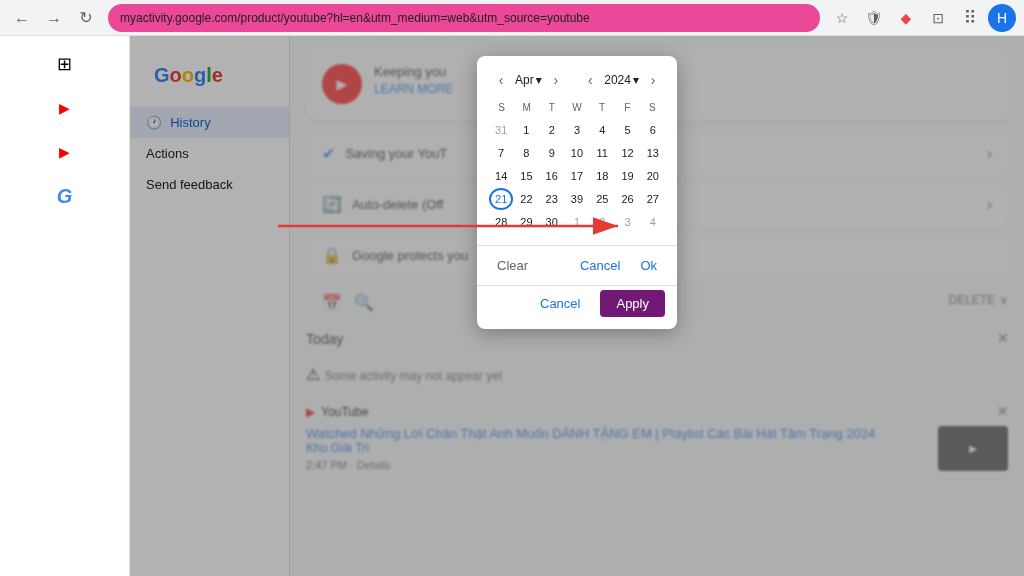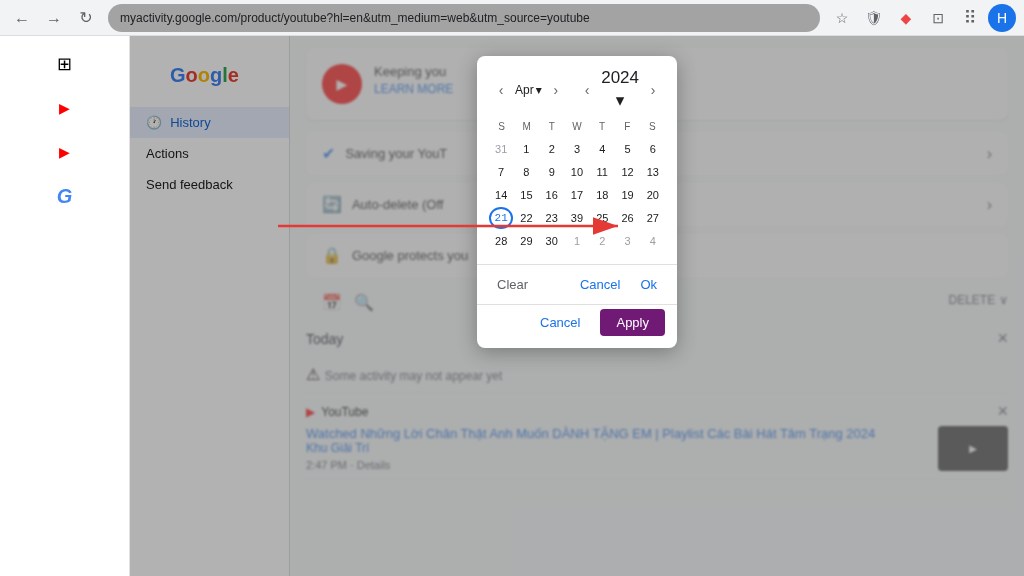--- a/index.html
+++ b/index.html
@@ -24,21 +24,21 @@
       cursor: pointer;
       display: flex; align-items: center; justify-content: center;
       color: #5f6368;
       font-size: 16px;
     }
     .address-bar {
       flex: 1;
       height: 28px;
       border-radius: 14px;
       border: none;
-      background: #a3a3a3;
+      background: #ec4899;
       padding: 0 12px;
       font-size: 12px;
       color: #202124;
       outline: none;
     }
     .browser-actions { display: flex; gap: 4px; align-items: center; color: #5f6368; }
     .browser-action-btn {
       width: 28px; height: 28px;
       border-radius: 50%;
       border: none;
@@ -188,23 +188,23 @@
       border-radius: 50%;
       width: 24px; height: 24px;
       display: flex; align-items: center; justify-content: center;
     }
     .cal-month-select {
       font-size: 12px; font-weight: 500; color: #202124;
       cursor: pointer; display: flex; align-items: center; gap: 2px;
       border: none; background: none;
     }
     .cal-year-select {
-      font-size: 17px; font-weight: 500; color: #202124;
+      font-size: 12px; font-weight: 500; color: #202124;
       cursor: pointer; display: flex; align-items: center; gap: 2px;
-      border: none; background: none; flex-direction: column;
+      border: none; background: none;
     }
 
     .cal-days-header {
       display: grid;
       grid-template-columns: repeat(7, 1fr);
       text-align: center;
       margin-bottom: 4px;
     }
     .cal-day-header {
       font-size: 10px;
@@ -223,21 +223,20 @@
       font-size: 11px;
       color: #202124;
       cursor: pointer;
       border-radius: 50%;
     }
     .cal-day.other-month { color: #9aa0a6; }
     .cal-day.today {
       border: 2px solid #1a73e8;
       color: #1a73e8;
       font-weight: 500;
-      font-family: Liberation Mono, monospace;
     }
 
     .cal-divider {
       border: none;
       border-top: 1px solid #e0e0e0;
       margin: 0;
     }
 
     .cal-actions {
       display: flex;
@@ -419,21 +418,21 @@
   <div class="sidebar">
     <div class="sidebar-icon">⊞</div>
     <div class="sidebar-icon youtube">▶</div>
     <div class="sidebar-icon youtube2">▶</div>
     <div class="sidebar-icon g-colored" style="font-style:italic; color:#4285f4;">G</div>
   </div>
 
   <div class="content-area">
 
     <div class="left-panel">
-      <div style="padding: 8px 24px 12px;">
+      <div style="padding: 8px 8px 12px;">
         <div class="google-logo-area">
           <span style="font-size:20px; font-weight:bold;">
             <span style="color:#4285f4;">G</span><span style="color:#ea4335;">o</span><span style="color:#fbbc05;">o</span><span style="color:#4285f4;">g</span><span style="color:#34a853;">l</span><span style="color:#ea4335;">e</span>
           </span>
         </div>
       </div>
       <div class="left-panel-item active">
         <span>🕐</span>
         <span>History</span>
       </div>

